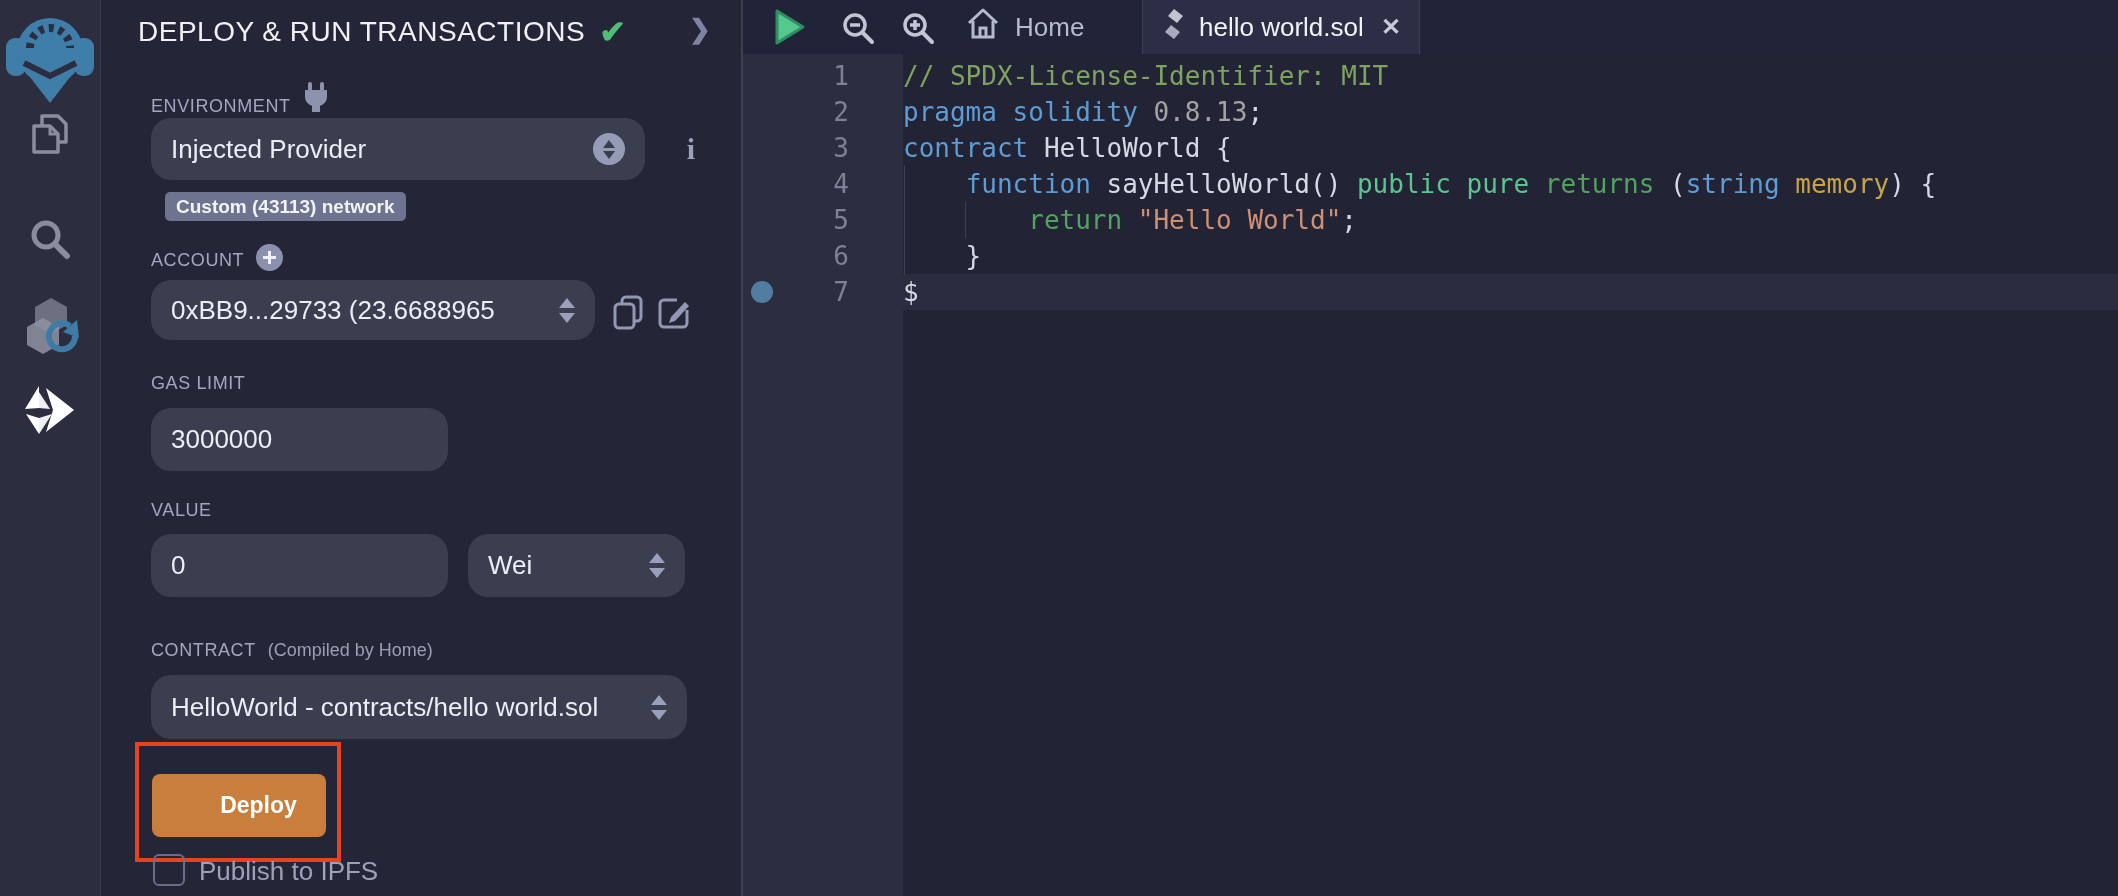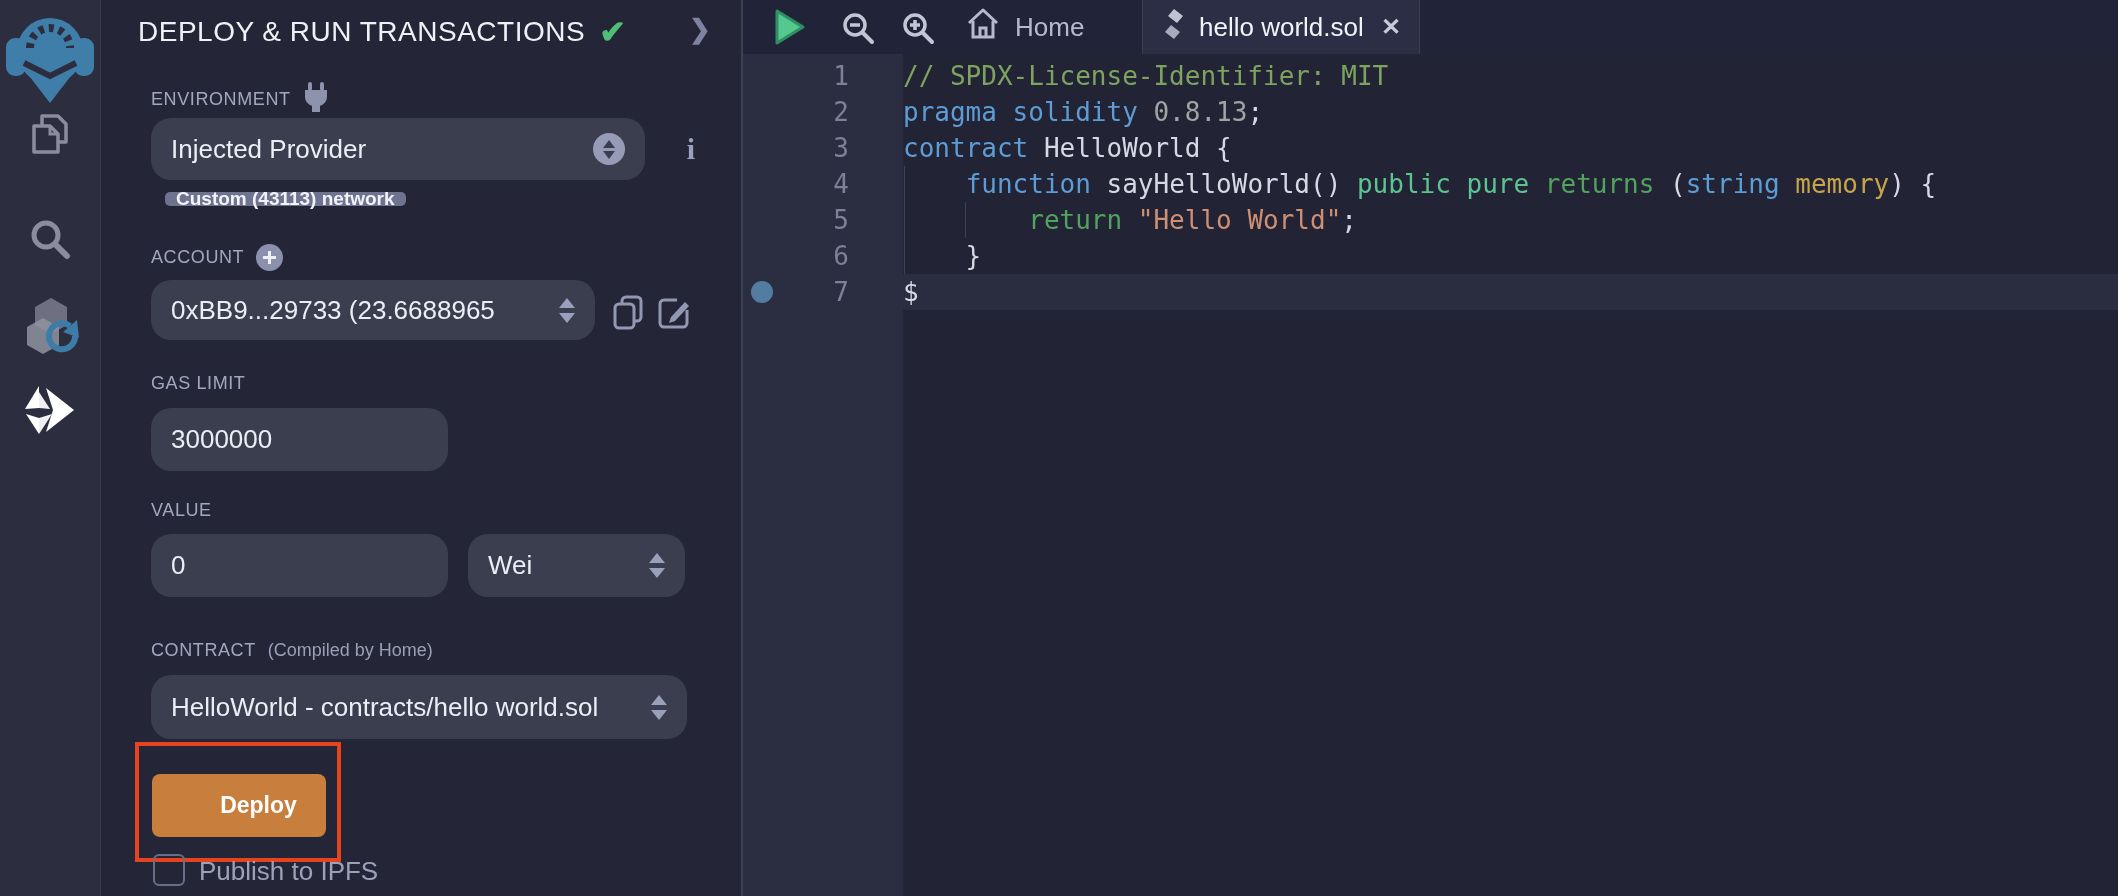--- a/index.html
+++ b/index.html
@@ -19,41 +19,41 @@
 
   
   .panel { flex:none; width:640px; height:100%; background:#242638; position:relative; }
   .panel-title { position:absolute; left:37px; top:13px; font-size:28px; color:#f0f1f7;
                  letter-spacing:.5px; white-space:nowrap; display:flex; align-items:center; gap:14px; }
   .check { color:#4ebf75; font-size:32px; font-weight:700; }
   .panel-chevron { position:absolute; left:588px; top:14px; font-size:26px; color:#7e83a2;
                    font-weight:700; cursor:pointer; }
 
   .flabel { position:absolute; font-size:18px; letter-spacing:.6px; color:#a3a6bf;
-            display:flex; align-items:center; gap:12px; white-space:nowrap; }
+            display:flex; align-items:flex-end; gap:12px; white-space:nowrap; }
   .flabel .sub { letter-spacing:0; color:#9b9eb6; font-size:18px; }
 
   .box { position:absolute; background:#3b3e4f; border-radius:20px; color:#eceef6;
          font-size:26px; display:flex; align-items:center; padding:0 20px;
          overflow:hidden; white-space:nowrap; cursor:pointer; }
   .box .val { flex:1 1 auto; overflow:hidden; }
 
   .updown { flex:none; display:flex; flex-direction:column; align-items:center; gap:5px; margin-left:8px; }
   .tri-up { width:0; height:0; border-left:8px solid transparent; border-right:8px solid transparent;
             border-bottom:10px solid #9aa0bb; }
   .tri-dn { width:0; height:0; border-left:8px solid transparent; border-right:8px solid transparent;
             border-top:10px solid #9aa0bb; }
 
   .env-disc { flex:none; width:32px; height:32px; border-radius:50%; background:#979cb6;
               display:flex; flex-direction:column; align-items:center; justify-content:center;
               gap:3px; margin-left:8px; }
   .env-disc .tri-up { border-left-width:6px; border-right-width:6px; border-bottom:8px solid #3b3e4f; }
   .env-disc .tri-dn { border-left-width:6px; border-right-width:6px; border-top:8px solid #3b3e4f; }
 
-  .badge { position:absolute; left:64px; top:192px; height:14px; background:#6e7390;
+  .badge { position:absolute; left:64px; top:192px; height:29px; background:#6e7390;
            border-radius:5px; color:#f2f3f7; font-size:19px; font-weight:700;
            display:flex; align-items:center; padding:0 11px; }
 
   .info-i { position:absolute; left:572px; top:132px; width:36px; text-align:center;
             font-family:"Liberation Serif", serif; font-weight:700; font-size:30px;
             color:#9ba0bd; cursor:pointer; }
 
   .plus-circle { width:27px; height:27px; border-radius:50%; background:#8b90ad; position:relative; cursor:pointer; }
   .plus-circle:before, .plus-circle:after { content:""; position:absolute; background:#eef0f6; }
   .plus-circle:before { left:7px; right:7px; top:12px; height:3px; }

